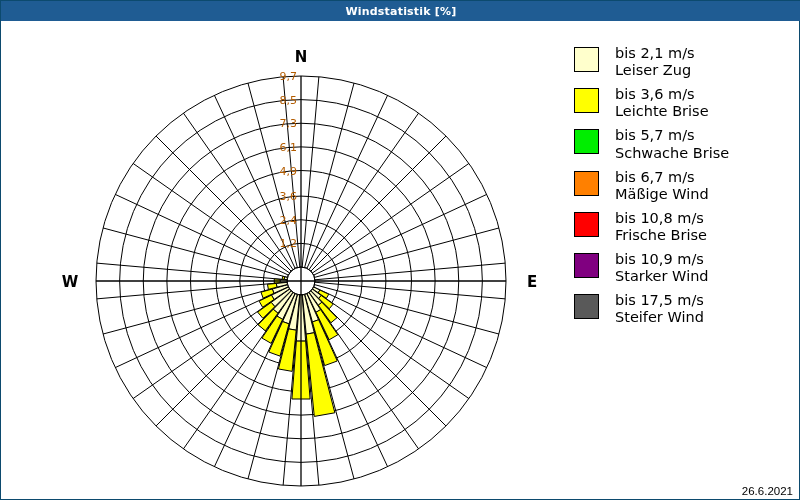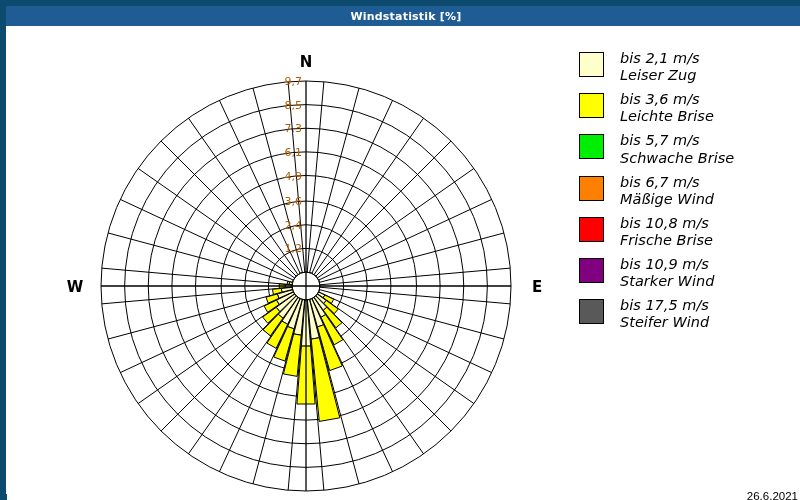--- a/index.html
+++ b/index.html
@@ -4,21 +4,21 @@
 <style>
   html,body{margin:0;padding:0;}
   body{
     width:800px;height:500px;overflow:hidden;
     background:#ffffff;
     font-family:"DejaVu Sans","Liberation Sans",sans-serif;
   }
   #app{
     position:relative;width:800px;height:500px;
     box-sizing:border-box;
-    border:6px solid #0c4a6e;
+    border:1px solid #0c4a6e;
     background:#ffffff;
   }
   
   #titlebar{
     position:absolute;left:0;top:0;width:800px;height:20px;
     background:#1f5c93;
     display:flex;align-items:center;justify-content:center;
   }
   #titlebar .t{
     color:#ffffff;font-size:11px;font-weight:bold;
@@ -48,21 +48,20 @@
     flex:0 0 auto;
     margin-top:2px;
   }
   .legtext{
     margin-left:16px;
     line-height:1.18;
     color:#000000;
     font-size:14.5px;
     font-family:"DejaVu Sans","Liberation Sans",sans-serif;
     white-space:nowrap;
-    font-style:italic;
   }
   .legtext .l2{display:block;}
   
   #datestamp{
     position:absolute;right:6px;bottom:2px;
     font-size:11.5px;color:#000000;
     font-family:Liberation Sans, sans-serif;
   }
   
   .cardinal{font-family:"DejaVu Sans","Liberation Sans",sans-serif;font-size:15px;font-weight:bold;fill:#000000;}

